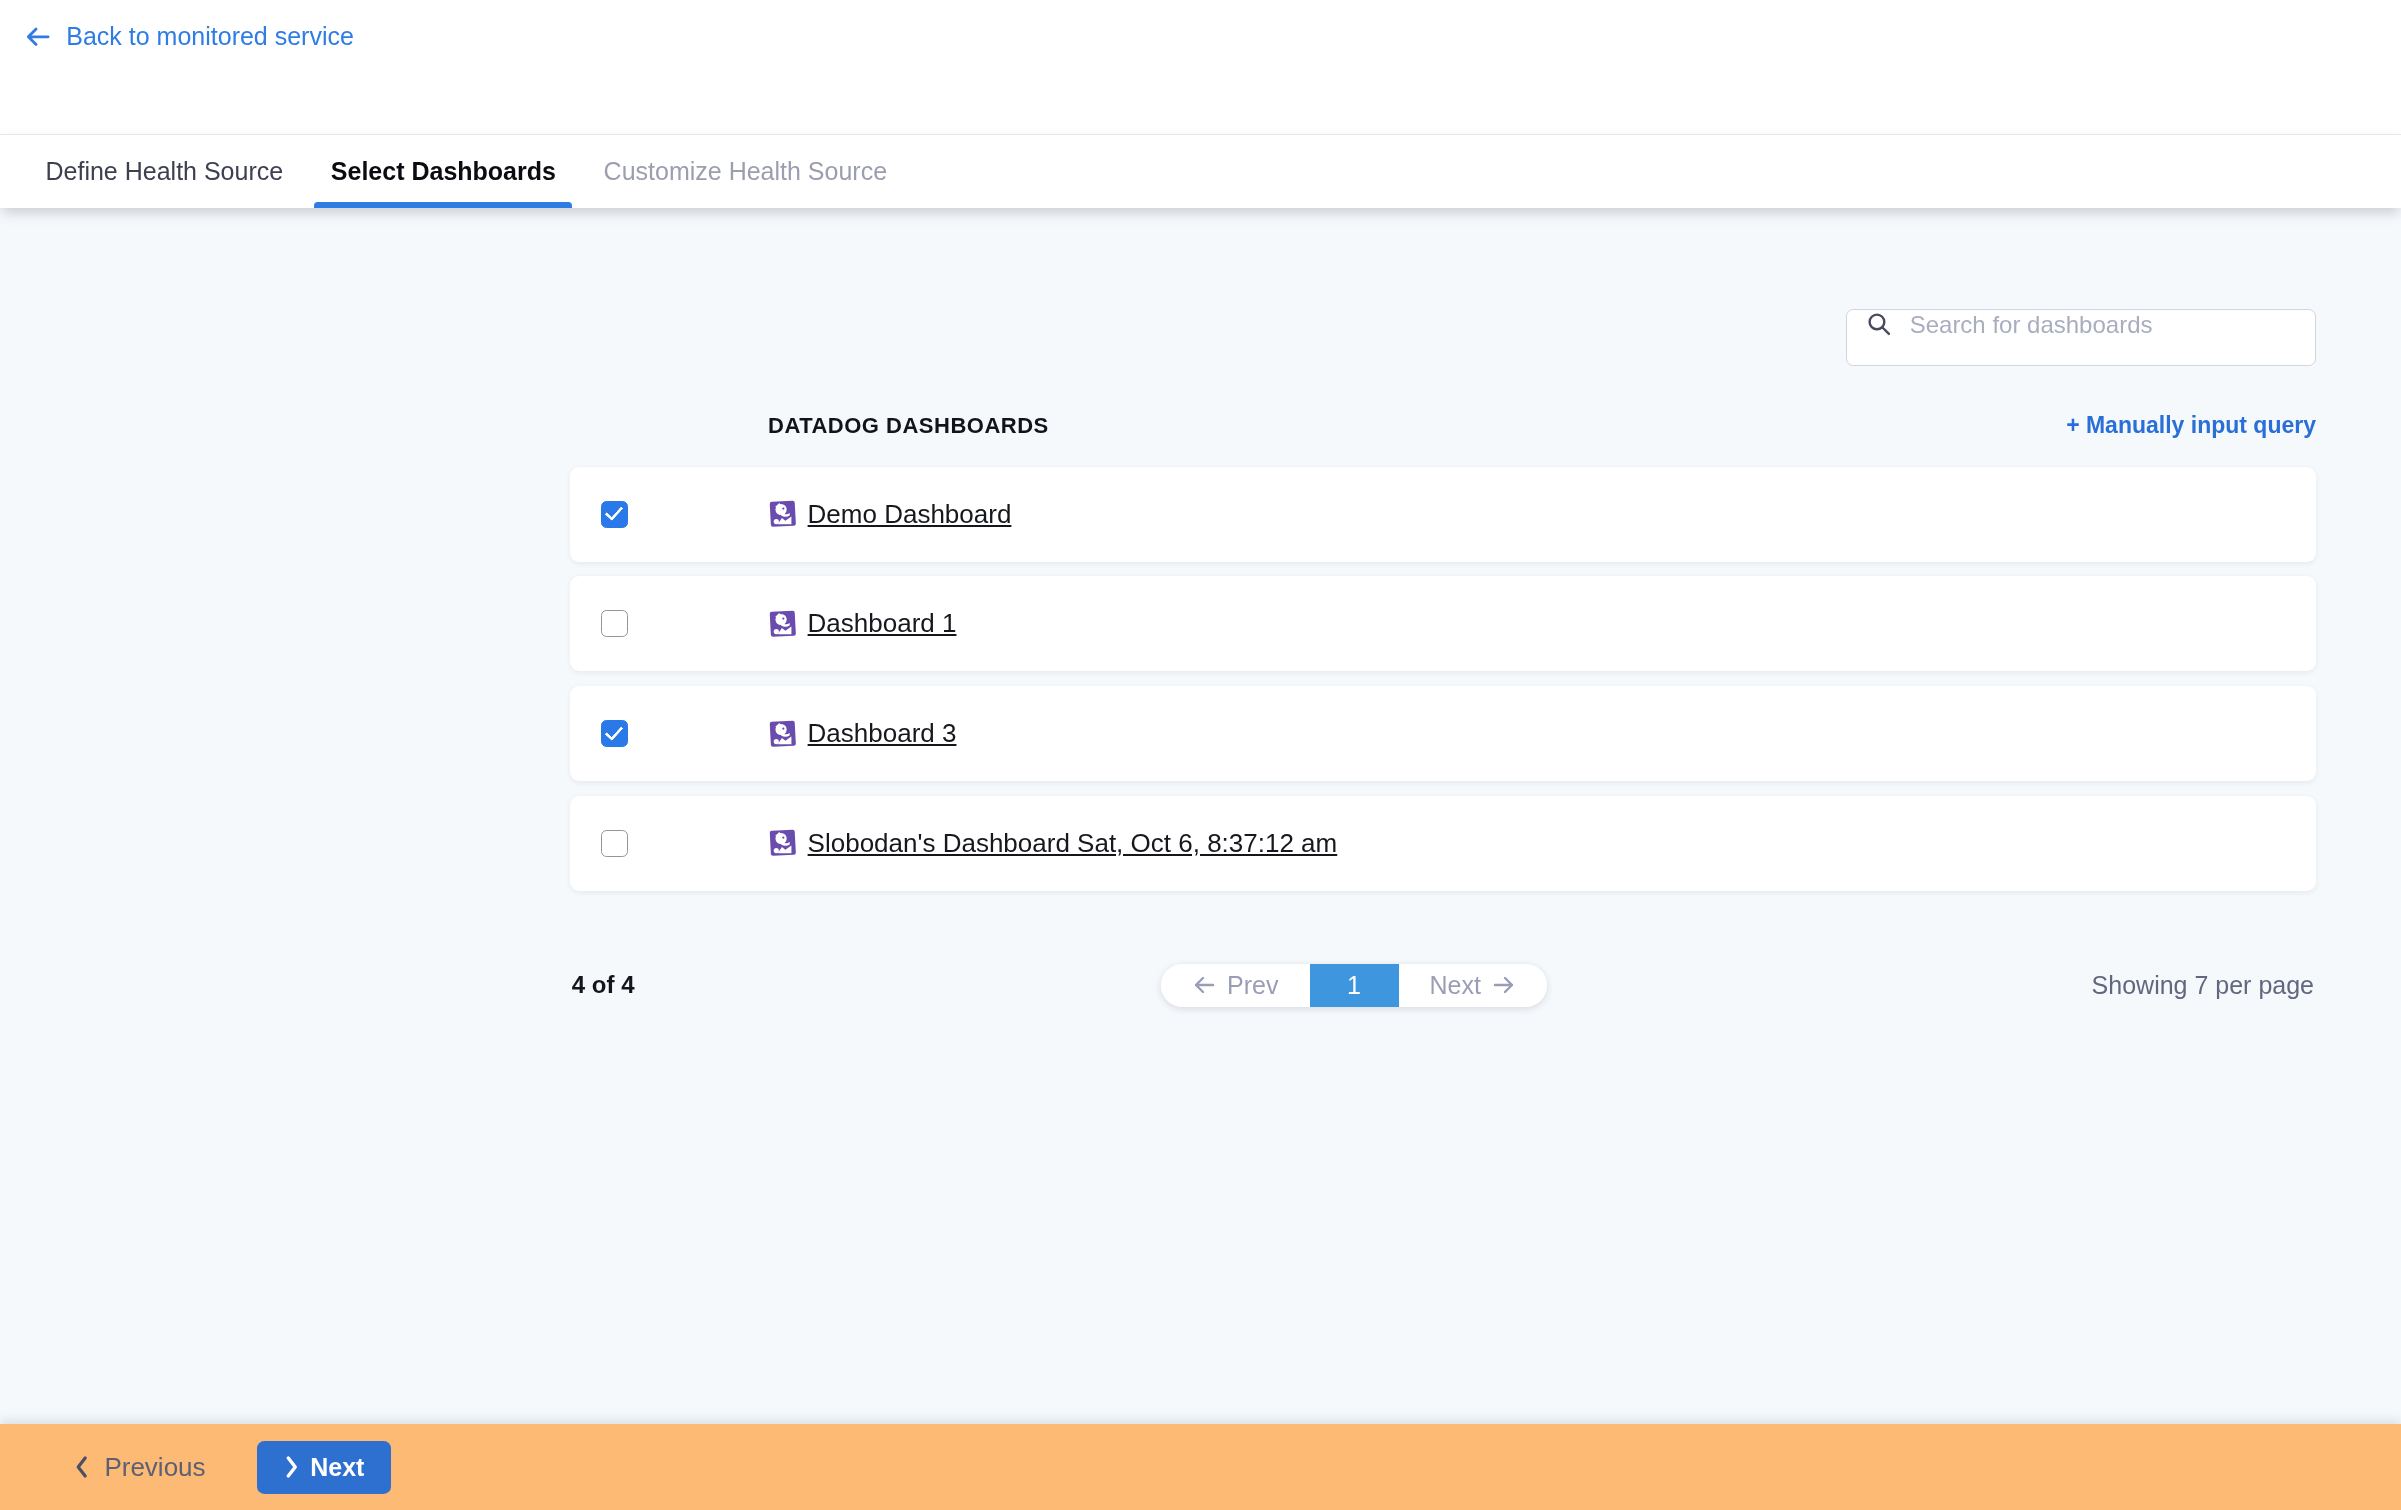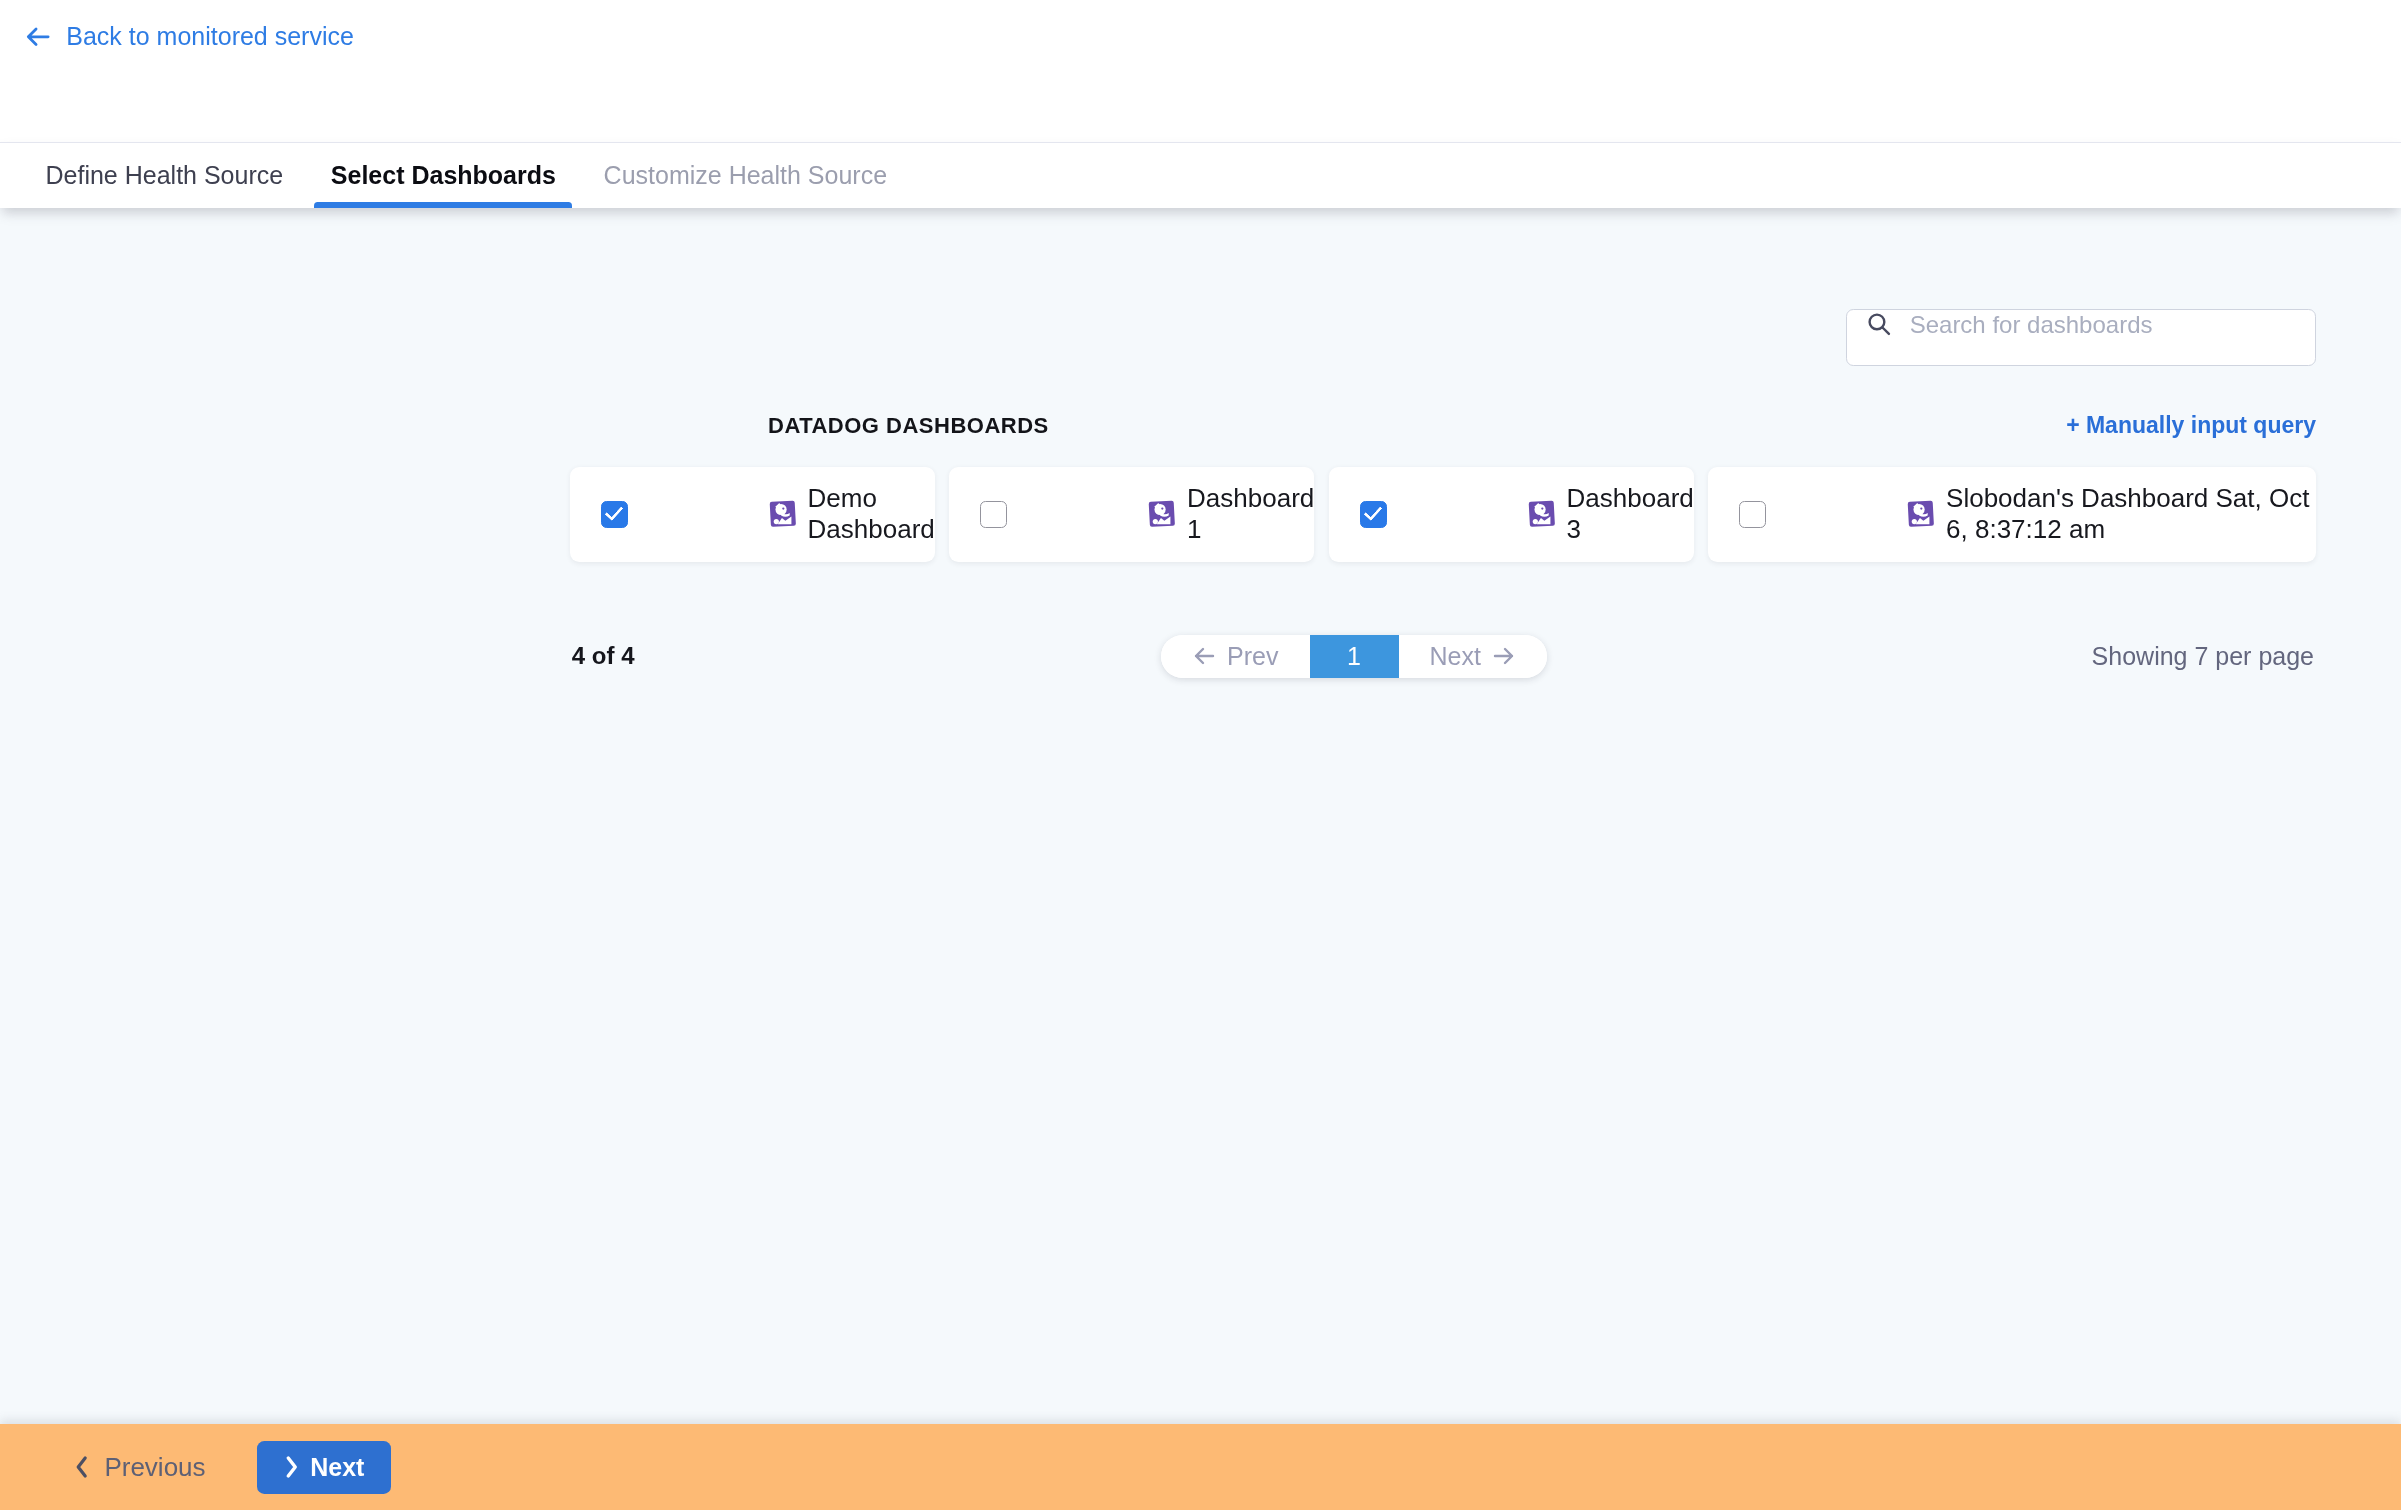--- a/index.html
+++ b/index.html
@@ -13,21 +13,21 @@
   }
 
   
   .top { height: 208px; background: #fff; display: flex; flex-direction: column; flex: 0 0 auto; }
   .back-row { display: flex; align-items: center; gap: 14.7px; margin: 22px 0 0 24px; cursor: pointer; }
   .back-link { color: #2e7ce4; font-size: 25px; }
   .page-title { margin: 20px 0 0 24px; font-size: 32px; font-weight: 700; color: #121319; letter-spacing: 0.2px; }
 
   .tabbar {
     margin-top: auto; display: flex; align-items: stretch;
-    padding-left: 29px; height: 66px;
+    padding-left: 29px; height: 74px;
     border-top: 0.9px solid #e4e6ef;
     box-shadow: 0 6.4px 11px -1.8px rgba(96, 97, 112, 0.28);
     position: relative; z-index: 3; background: #fff;
   }
   .tab { display: flex; align-items: center; padding: 0 16.5px; margin-right: 14.7px; font-size: 25px; color: #3e4050; position: relative; cursor: pointer; white-space: nowrap; }
   .tab.active { font-weight: 700; color: #0b0c12; }
   .tab.active::after { content: ""; position: absolute; left: 0; right: 0; bottom: 0; height: 6.4px; background: #2e7ce4; border-radius: 3.7px 3.7px 0 0; }
   .tab.disabled { color: #9b9eae; }
 
   
@@ -40,21 +40,21 @@
     display: flex; align-items: flex-start; gap: 14.7px; padding: 0 18.4px;
   }
   .search-box input { border: none; outline: none; flex: 1; font-size: 24px; color: #2e3040; background: transparent; min-width: 0; }
   .search-box input::placeholder { color: #a9aebf; }
 
   .list-area { margin: 0 85px 0 570px; }
   .list-header { margin-top: 46px; display: flex; align-items: center; justify-content: space-between; }
   .col-header { padding-left: 198px; font-size: 22px; font-weight: 700; color: #131419; letter-spacing: 0.5px; }
   .manual-link { color: #2a6fd8; font-size: 23px; font-weight: 700; cursor: pointer; white-space: nowrap; }
 
-  .rows { margin-top: 27.6px; display: flex; flex-direction: row; gap: 14.7px; }
+  .rows { margin-top: 27.6px; display: flex; flex-direction: column; gap: 14.7px; text-decoration: underline; }
   .row-card {
     background: #fff; height: 95px; border-radius: 9.2px;
     box-shadow: 0 1.8px 5.5px rgba(40, 41, 61, 0.07);
     display: flex; align-items: center; padding-left: 31px; cursor: pointer;
   }
   .checkbox {
     width: 27px; height: 27px; flex: 0 0 auto;
     border: 1.8px solid #94949d; border-radius: 5.5px; background: #fff; position: relative; cursor: pointer;
   }
   .checkbox.checked { background: #2979e8; border-color: #2979e8; }

